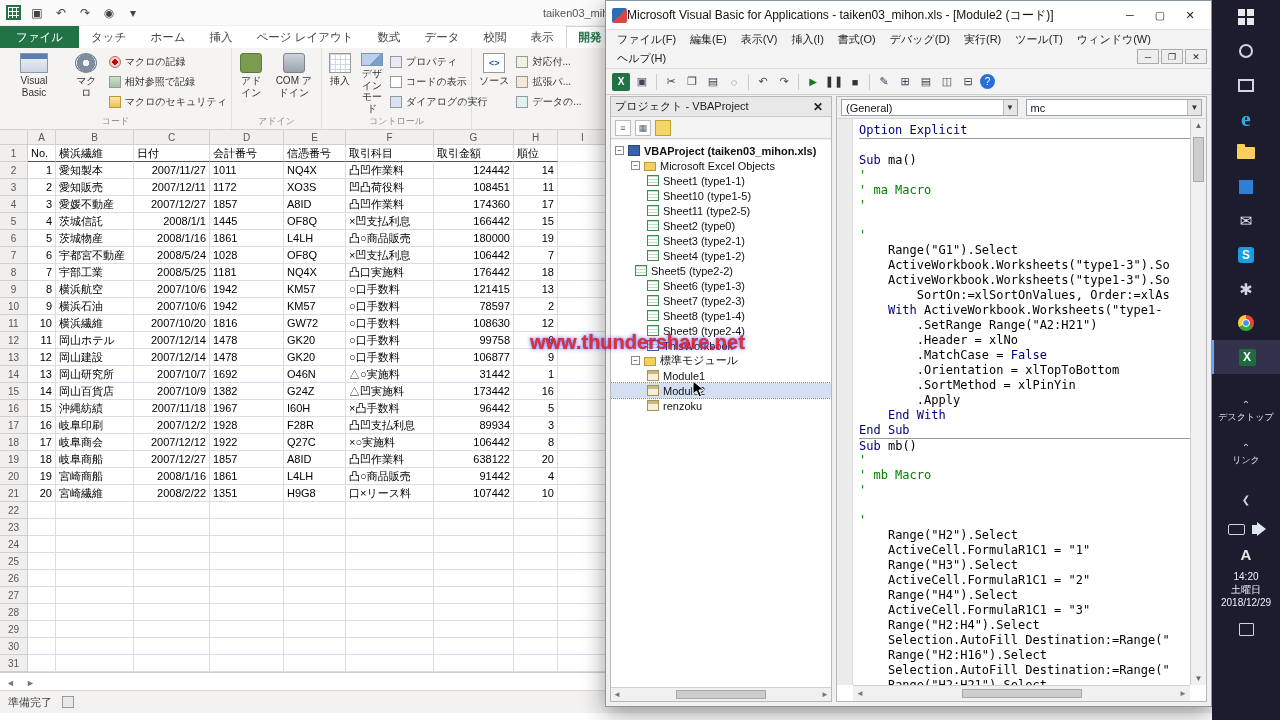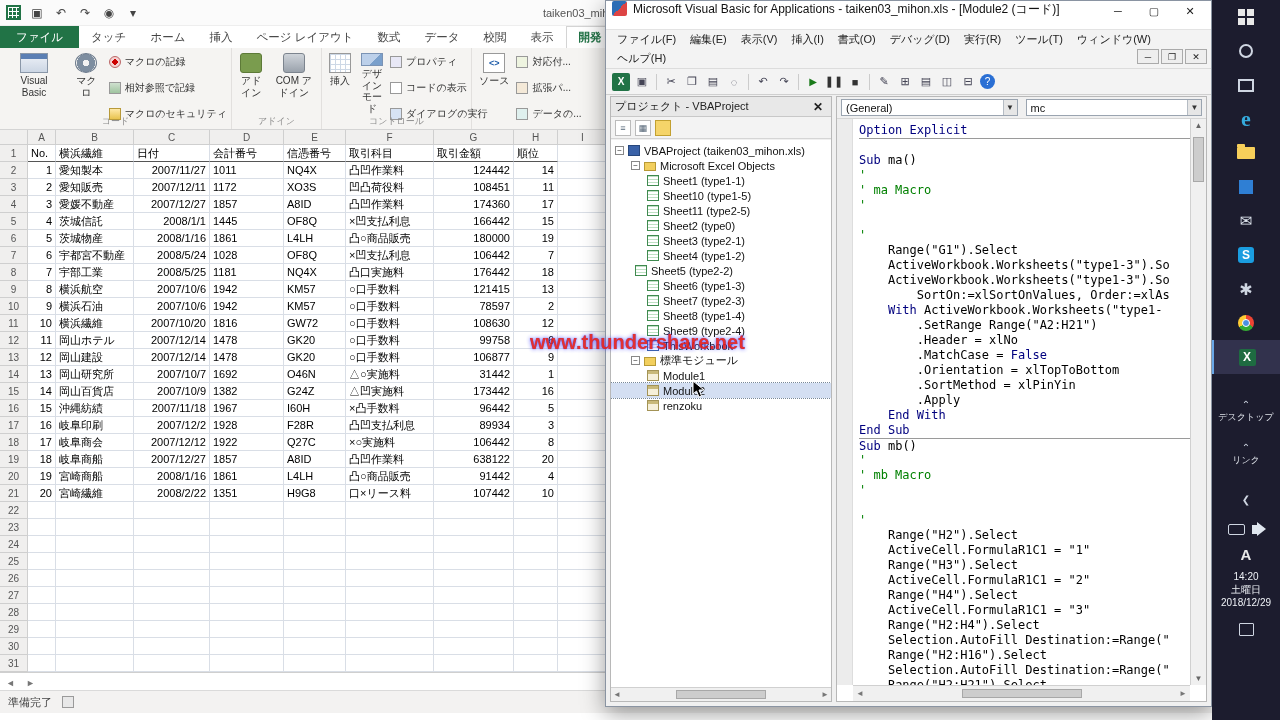--- a/index.html
+++ b/index.html
@@ -17,21 +17,21 @@
     linear-gradient(90deg,#fff 1px,transparent 1px) 0 0/4px 100%, #217346}
   .xl-title{position:absolute;left:440px;width:300px;text-align:center;font-size:11px;color:#555;white-space:nowrap}
   .xl-tabrow{height:22px;background:#fff;display:flex;align-items:flex-end;font-size:11.5px}
   .file-tab{background:#217346;color:#fff;padding:3px 16px;height:22px;display:flex;align-items:center}
   .rtab{padding:3px 12px;height:22px;display:flex;align-items:center;color:#444;cursor:default}
   .rtab.active{color:#217346;background:#fff;border:1px solid #d4d4d4;border-bottom:none;font-weight:bold}
   .xl-ribbon{height:82px;background:#f5f4f2;border-bottom:1px solid #d4d4d4;display:flex;font-size:10px;color:#333}
   .rgroup{position:relative;border-right:1px solid #e2e0de;padding:3px 4px 13px;display:flex;gap:4px}
   .rgroup-label{position:absolute;bottom:1px;left:0;right:0;text-align:center;font-size:9px;color:#8a8a8a}
   .bigbtn{display:flex;flex-direction:column;align-items:center;gap:2px;padding:2px 3px;text-align:center;line-height:1.15}
-  .smallcol{display:flex;flex-direction:column;justify-content:flex-start;gap:12px;padding-top:4px}
+  .smallcol{display:flex;flex-direction:column;justify-content:flex-start;gap:6px;padding-top:4px}
   .smallrow{display:flex;align-items:center;gap:4px;white-space:nowrap}
   .si{width:12px;height:12px;display:inline-block;border:1px solid #999;background:#dde6f0}
   .si.rec{border-radius:50%;background:radial-gradient(circle,#c00 40%,#f5d0d0 41%);border-color:#b66}
   .si.rel{background:linear-gradient(#cfe0cf,#9fc49f)}
   .si.sec{background:linear-gradient(#ffe9a8,#e8c34e);border-color:#b89a3a}
   .si.prop{background:#e8e8f6}
   .si.codev{background:#fff}
   .si.dlg{background:#d7e3f4}
   .si.map{background:#eef4e0}
   .si.expp{background:#f4e9d8}
@@ -61,21 +61,21 @@
   .stab{height:21px;line-height:21px;padding:0 13px;margin-right:1px;white-space:nowrap}
   .stab.plain{background:#fff;border:1px solid #cfcfcf;border-top:none;color:#333}
   .stab.red{background:#b23229;color:#fff}
   .stab.active{background:#cec28a;color:#1f3a1f;font-weight:bold;border:1px solid #a99d66;border-top:none}
   .stab.green{background:#50792f;color:#fff}
   .xl-status{position:absolute;top:690px;left:0;width:1212px;height:23px;background:#f3f2f1;border-top:1px solid #dadada;display:flex;align-items:center;gap:10px;padding-left:8px;font-size:11px;color:#444}
   .rec-ind{width:12px;height:12px;background:#e8e8e8;border:1px solid #9a9a9a;display:inline-block}
 
   
   .vba{position:absolute;left:605px;top:0;width:607px;height:707px;background:#f0f0f0;border:1px solid #8a94a2;box-shadow:0 6px 22px rgba(0,0,0,.4);z-index:10}
-  .vba-titlebar{height:28px;background:#fff;display:flex;padding:0 6px;gap:6px;font-size:12px;color:#111}
+  .vba-titlebar{height:28px;background:#fff;display:flex;align-items:center;padding:0 6px;font-size:12px;color:#111}
   .vba-appicon{width:15px;height:15px;background:linear-gradient(135deg,#2c6db5 50%,#d44 50%);border-radius:2px}
   .vba-title{flex:1;white-space:nowrap;overflow:hidden}
   .winbtn{width:30px;height:20px;display:inline-flex;align-items:center;justify-content:center;font-size:11px;color:#222}
   .vba-menubar{background:#f3f3f3;border-top:1px solid #e3e3e3;border-bottom:1px solid #dcdcdc;font-size:11px;color:#222}
   .menuline{display:flex;height:19px;padding:0 4px}
   .menuitem{padding:2px 7px;white-space:nowrap}
   .childbtn{width:22px;height:15px;display:inline-flex;align-items:center;justify-content:center;border:1px solid #aaa;background:#eee;font-size:9px;margin-left:2px}
   .vba-toolbar{height:26px;background:#f3f3f3;border-bottom:1px solid #cfcfcf;display:flex;align-items:center;gap:3px;padding:0 6px}
   .tbi{width:18px;height:18px;display:inline-flex;align-items:center;justify-content:center;font-size:11px;color:#445;border:1px solid transparent}
   .tbi.xl{background:#217346;color:#fff;font-weight:bold;font-size:10px;border-radius:2px}
@@ -668,21 +668,21 @@
         </div>
         <div class="proj-tools">
           <span class="pti">≡</span>
           <span class="pti">▦</span>
           <span class="pti folder"></span>
         </div>
         <div class="proj-tree">
             <div class="titem" style="padding-left: 4px;">
               <span class="texp">−</span>
               <span class="ti project"></span>
-              <span style="font-weight: normal;">VBAProject (taiken03_mihon.xls)</span>
+              <span style="font-weight: bold;">VBAProject (taiken03_mihon.xls)</span>
             </div>
             <div class="titem" style="padding-left: 20px;">
               <span class="texp">−</span>
               <span class="ti folder"></span>
               <span>Microsoft Excel Objects</span>
             </div>
             <div class="titem" style="padding-left: 36px;">
               <span class="ti sheet"></span>
               <span>Sheet1 (type1-1)</span>
             </div>

